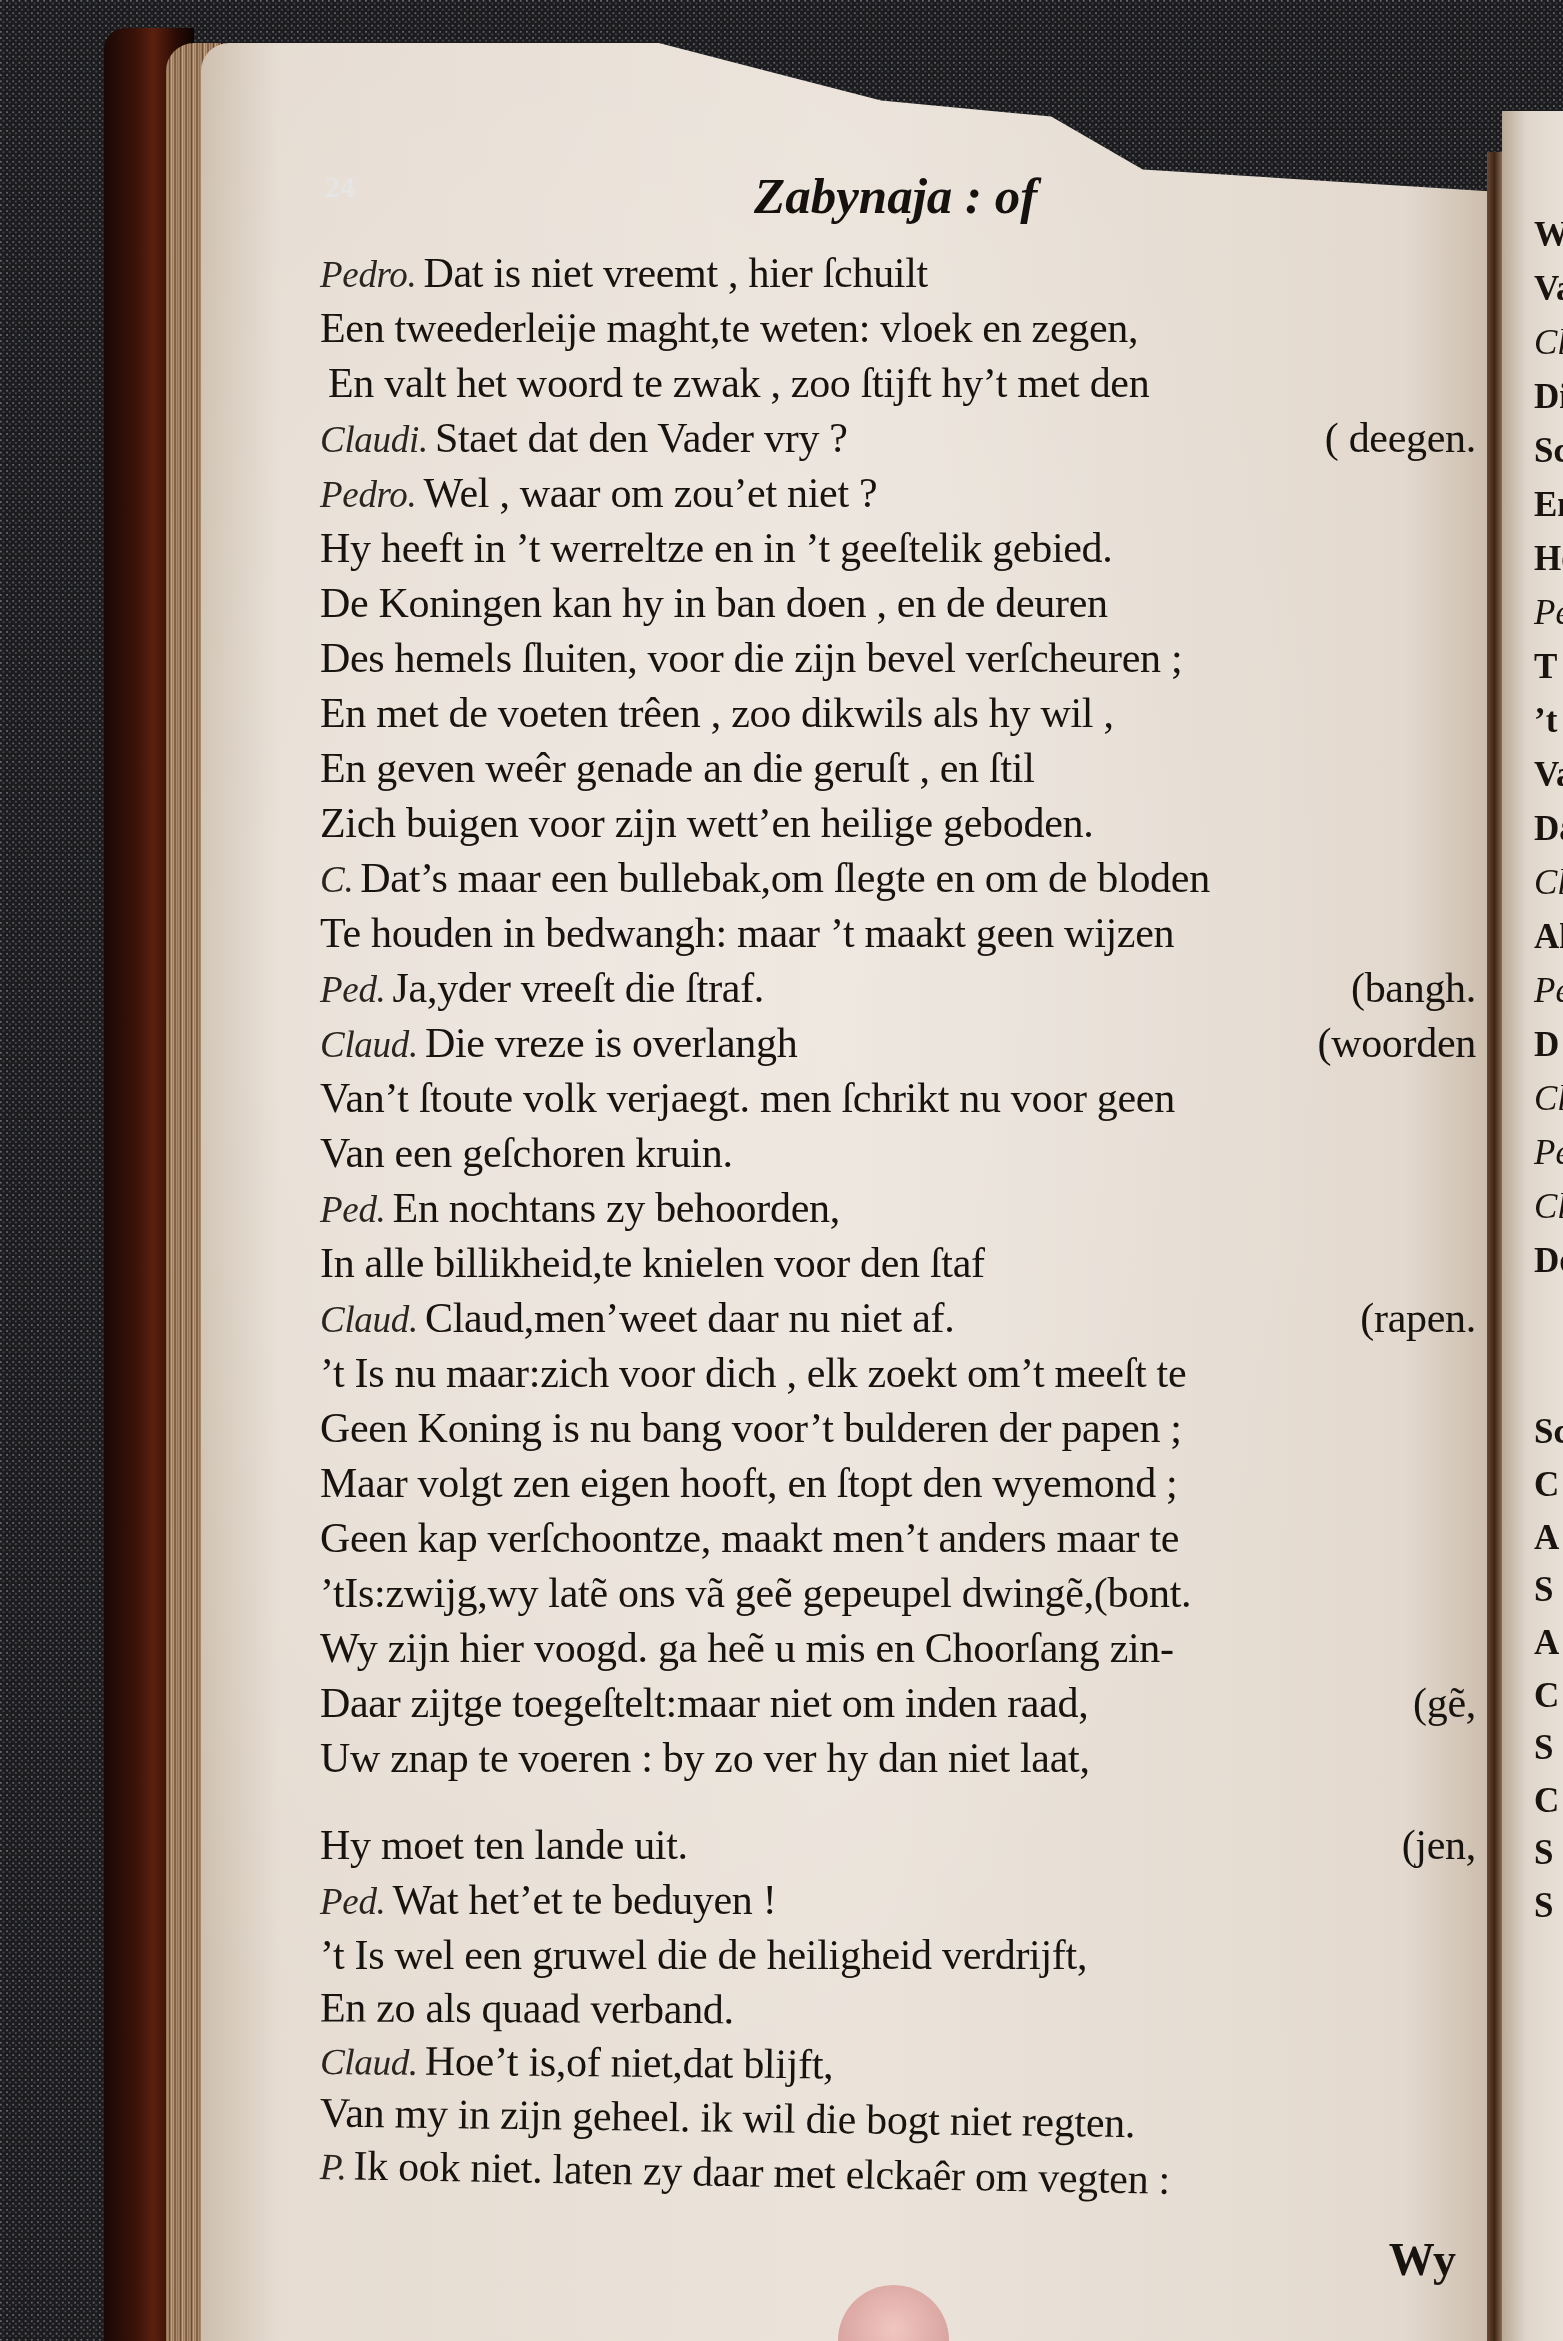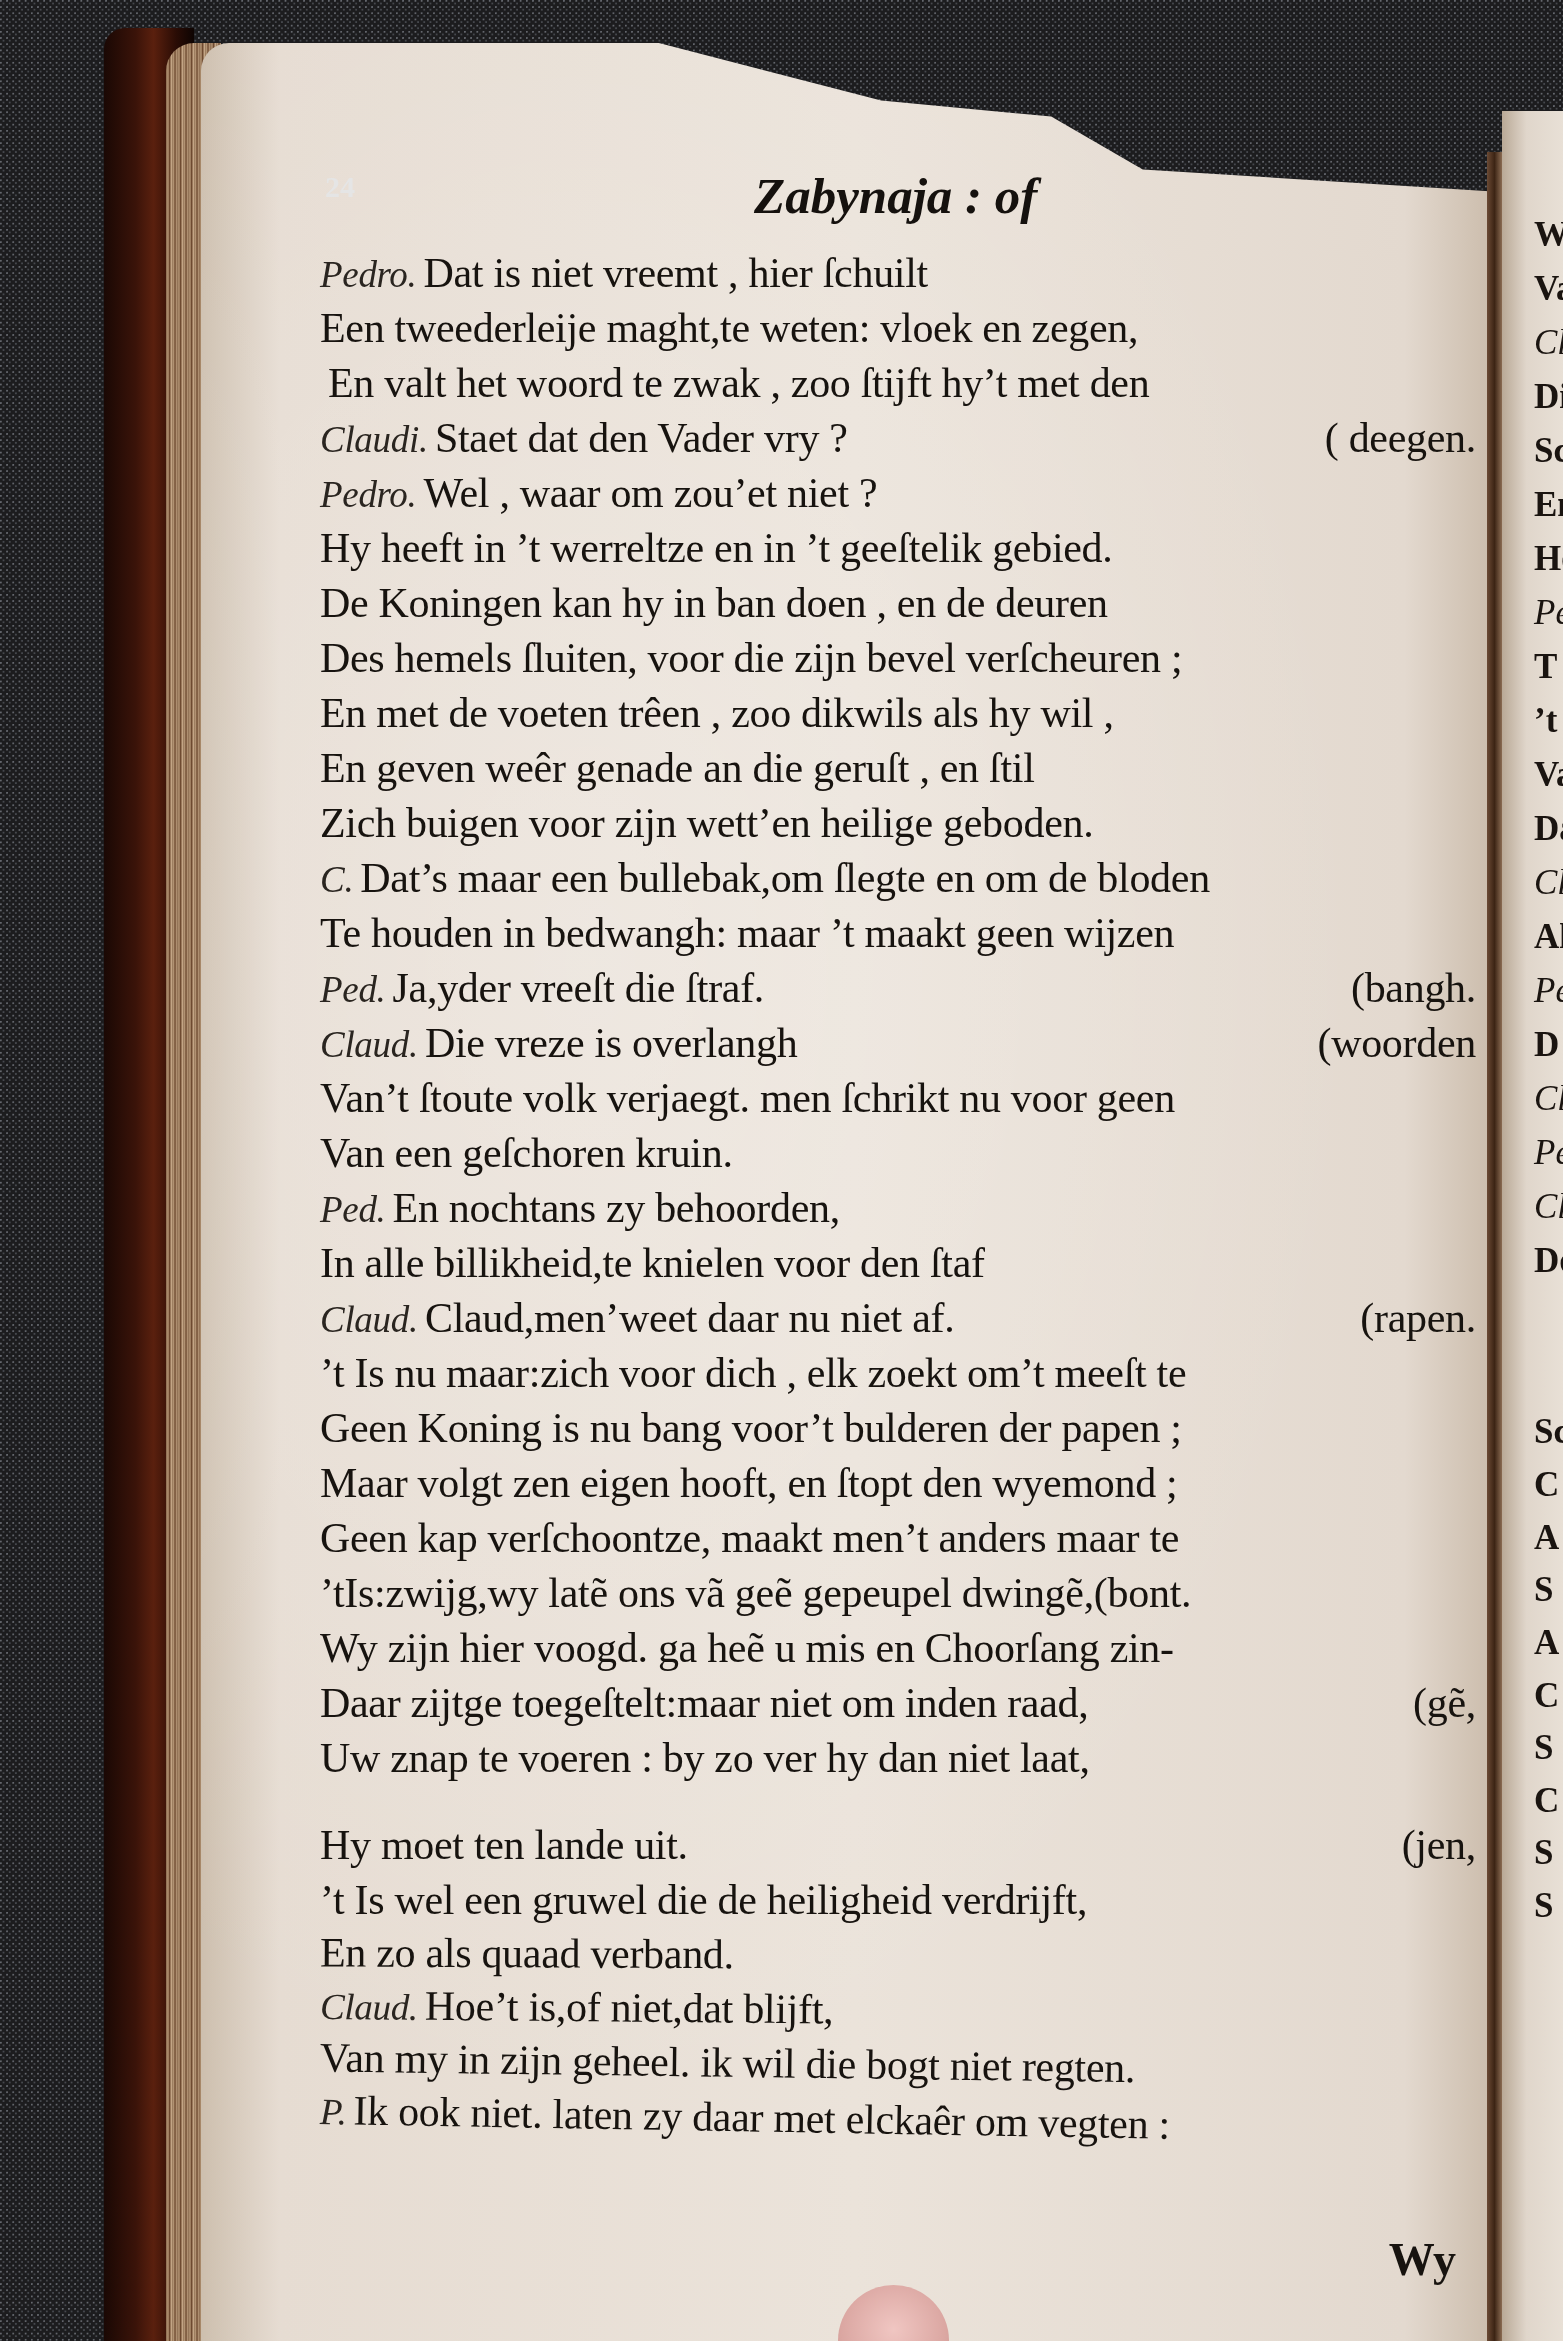--- a/index.html
+++ b/index.html
@@ -108,20 +108,21 @@
     <div class="line" style="transform: rotate(0deg);"><span class="speaker">Claud.</span><span>Claud,men’weet daar nu niet af.</span><span class="stage">(rapen.</span></div>
     <div class="line" style="transform: rotate(0deg);"><span>’t Is nu maar:zich voor dich , elk zoekt om’t meeſt te</span></div>
     <div class="line" style="transform: rotate(0deg);"><span>Geen Koning is nu bang voor’t bulderen der papen ;</span></div>
     <div class="line" style="transform: rotate(0deg);"><span>Maar volgt zen eigen hooft, en ſtopt den wyemond ;</span></div>
     <div class="line" style="transform: rotate(0deg);"><span>Geen kap verſchoontze, maakt men’t anders maar te</span></div>
     <div class="line" style="transform: rotate(0deg);"><span>’tIs:zwijg,wy latẽ ons vã geẽ gepeupel dwingẽ,(bont.</span></div>
     <div class="line" style="transform: rotate(0deg);"><span>Wy zijn hier voogd.  ga heẽ  u mis en Choorſang zin-</span></div>
     <div class="line" style="transform: rotate(0deg);"><span>Daar zijtge toegeſtelt:maar niet om inden raad,</span><span class="stage">(gẽ,</span></div>
     <div class="line" style="transform: rotate(0deg);"><span>Uw znap te voeren : by zo ver hy dan niet laat,</span></div>
     <div class="line" style="transform: rotate(0deg); margin-top: 32px;"><span>Hy moet ten lande uit.</span><span class="stage">(jen,</span></div>
+    <div class="line" style="transform: rotate(0deg);"><span class="speaker">Ped.</span><span>Wat het’et te beduyen !</span></div>
     <div class="line" style="transform: rotate(0deg);"><span>’t Is wel een gruwel die de heiligheid verdrijft,</span></div>
     <div class="line" style="transform: rotate(0.25deg);"><span>En zo als quaad verband.</span></div>
     <div class="line" style="transform: rotate(0.5deg);"><span class="speaker">Claud.</span><span>Hoe’t is,of niet,dat blijft,</span></div>
     <div class="line" style="transform: rotate(0.75deg);"><span>Van my in zijn geheel. ik wil die bogt niet regten.</span></div>
     <div class="line" style="transform: rotate(1deg);"><span class="speaker">P.</span><span>Ik ook niet. laten zy daar met  elckaêr om vegten :</span></div>
   </div>
 
 <span class="catchword">Wy</span>
 
 <div class="gutter"></div>

